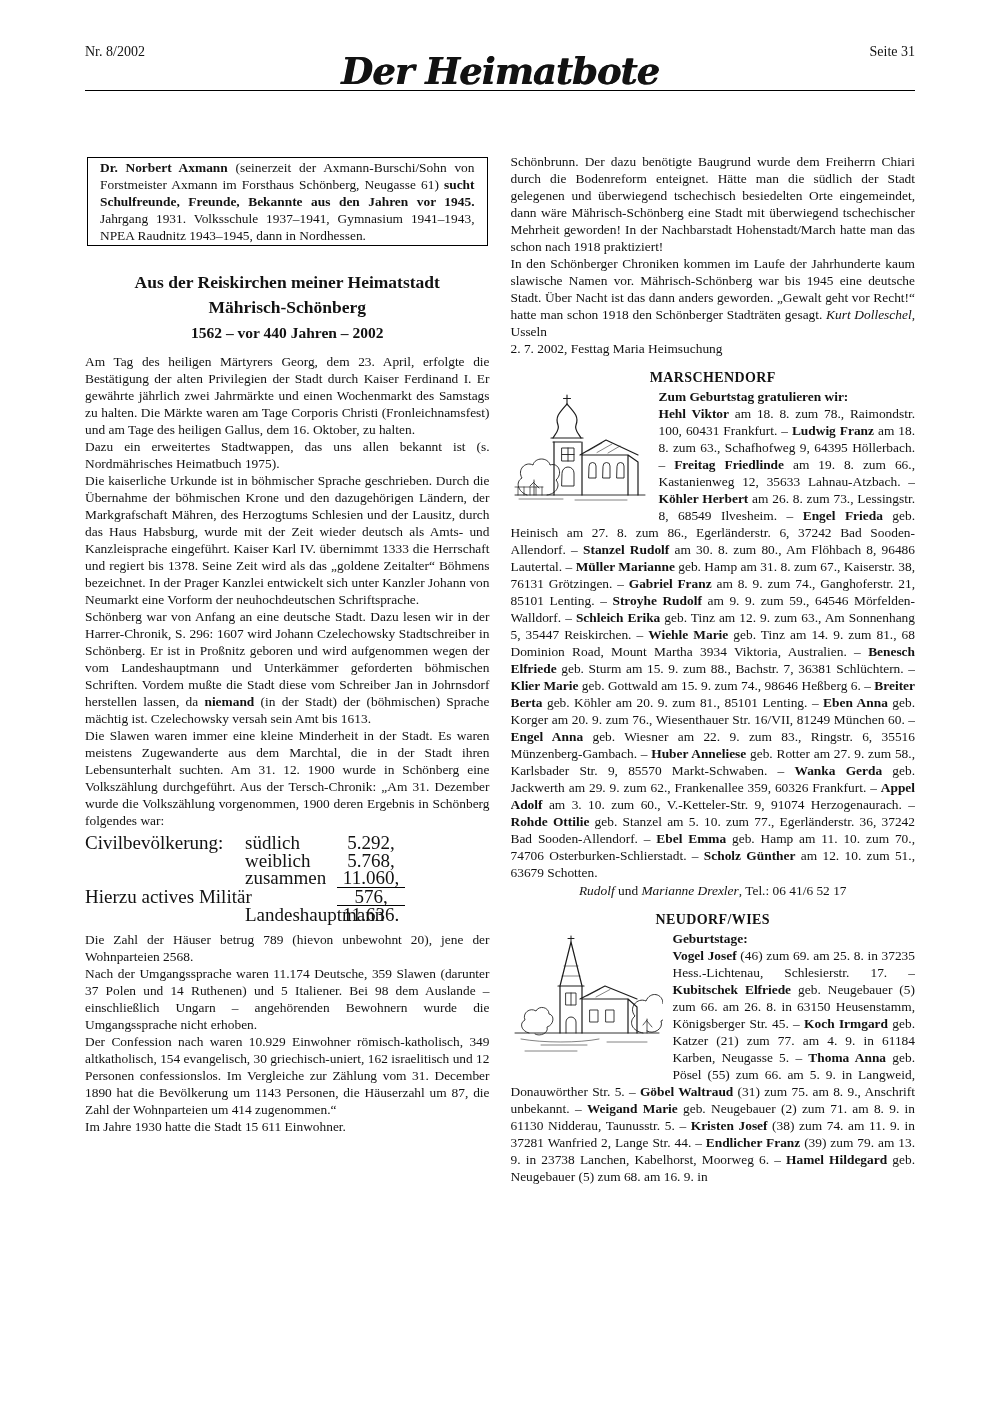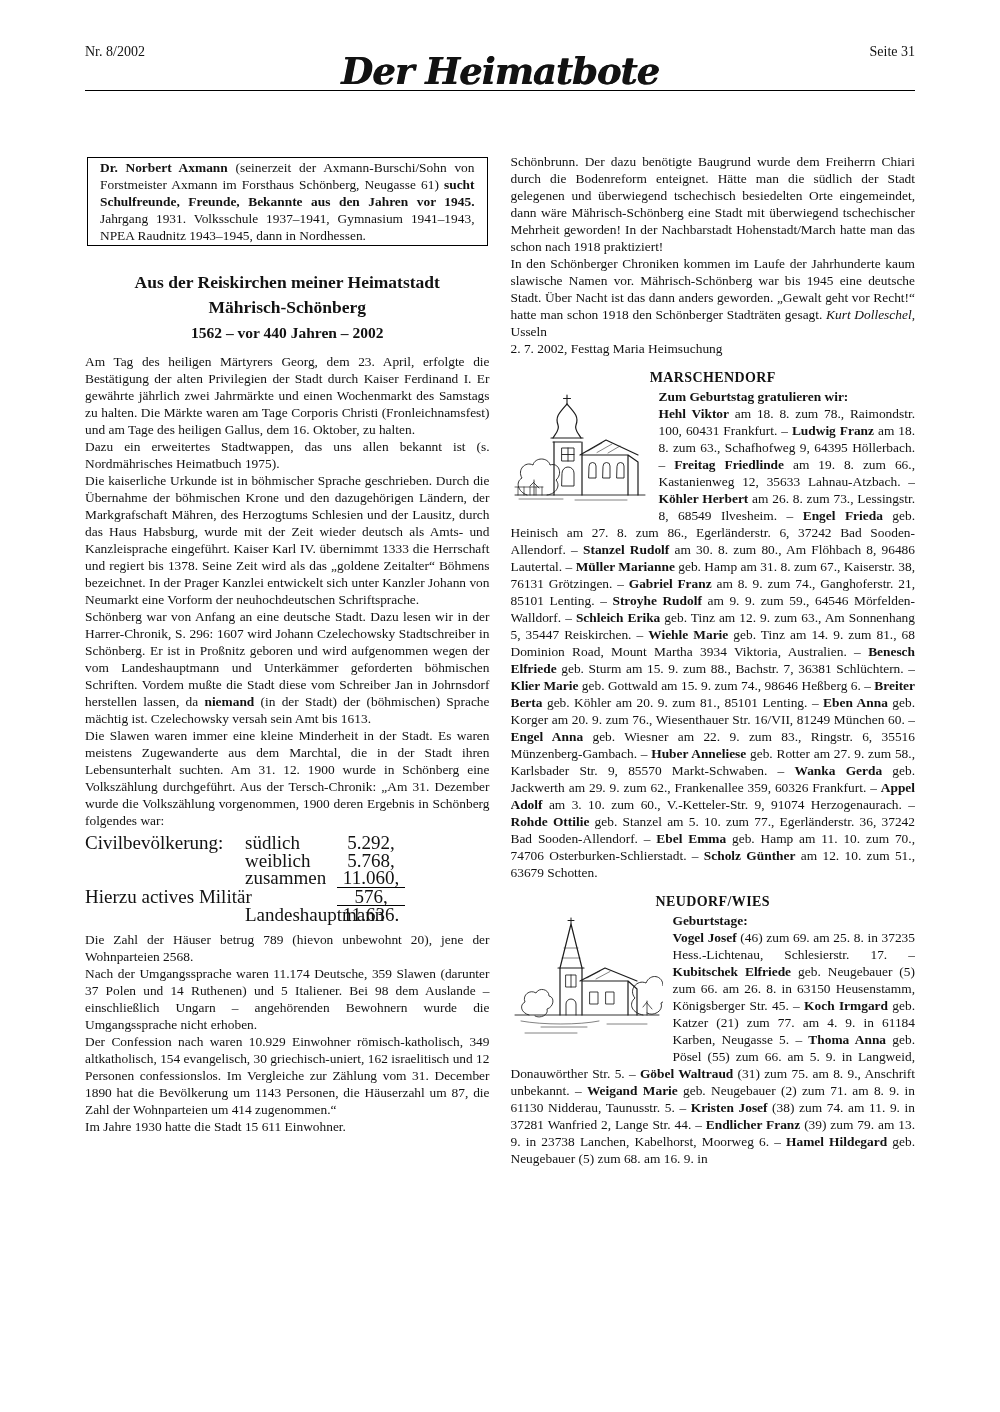--- a/index.html
+++ b/index.html
@@ -197,20 +197,21 @@
                 <path d="M4 104 h130" stroke-width="0.9"></path>
                 <path d="M8 108 h44 M64 109 h52" stroke-width="0.55"></path>
                 <path d="M16 104 c-9 -3 -12 -13 -5 -17 c-5 -8 3 -17 11 -13 c2 -8 15 -8 17 0 c9 -3 13 9 6 15 c5 6 0 14 -9 15" stroke-width="0.9"></path>
                 <path d="M23 104 v-15 M19 95 l4 -4 M28 97 l-5 -5" stroke-width="0.8"></path>
                 <path d="M4 96 h28 M7 96 v8 M13 96 v8 M19 96 v8 M25 96 v8 M31 96 v8" stroke-width="0.7"></path>
               </g>
             </svg>
           </span>
           <p class="para intro">Zum Geburtstag gratulieren wir:</p>
           <p class="para"><span class="b">Hehl Viktor</span><span> am 18. 8. zum 78., Raimondstr. 100, 60431 Frankfurt. – </span><span class="b">Ludwig Franz</span><span> am 18. 8. zum 63., Schafhofweg 9, 64395 Höllerbach. – </span><span class="b">Freitag Friedlinde</span><span> am 19. 8. zum 66., Kastanienweg 12, 35633 Lahnau-Atzbach. – </span><span class="b">Köhler Herbert</span><span> am 26. 8. zum 73., Lessingstr. 8, 68549 Ilvesheim. – </span><span class="b">Engel Frieda</span><span> geb. Heinisch am 27. 8. zum 86., Egerländerstr. 6, 37242 Bad Sooden-Allendorf. – </span><span class="b">Stanzel Rudolf</span><span> am 30. 8. zum 80., Am Flöhbach 8, 96486 Lautertal. – </span><span class="b">Müller Marianne</span><span> geb. Hamp am 31. 8. zum 67., Kaiserstr. 38, 76131 Grötzingen. – </span><span class="b">Gabriel Franz</span><span> am 8. 9. zum 74., Ganghoferstr. 21, 85101 Lenting. – </span><span class="b">Stroyhe Rudolf</span><span> am 9. 9. zum 59., 64546 Mörfelden-Walldorf. – </span><span class="b">Schleich Erika</span><span> geb. Tinz am 12. 9. zum 63., Am Sonnenhang 5, 35447 Reiskirchen. – </span><span class="b">Wiehle Marie</span><span> geb. Tinz am 14. 9. zum 81., 68 Dominion Road, Mount Martha 3934 Viktoria, Australien. – </span><span class="b">Benesch Elfriede</span><span> geb. Sturm am 15. 9. zum 88., Bachstr. 7, 36381 Schlüchtern. – </span><span class="b">Klier Marie</span><span> geb. Gottwald am 15. 9. zum 74., 98646 Heßberg 6. – </span><span class="b">Breiter Berta</span><span> geb. Köhler am 20. 9. zum 81., 85101 Lenting. – </span><span class="b">Eben Anna</span><span> geb. Korger am 20. 9. zum 76., Wiesenthauer Str. 16/VII, 81249 München 60. – </span><span class="b">Engel Anna</span><span> geb. Wiesner am 22. 9. zum 83., Ringstr. 6, 35516 Münzenberg-Gambach. – </span><span class="b">Huber Anneliese</span><span> geb. Rotter am 27. 9. zum 58., Karlsbader Str. 9, 85570 Markt-Schwaben. – </span><span class="b">Wanka Gerda</span><span> geb. Jackwerth am 29. 9. zum 62., Frankenallee 359, 60326 Frankfurt. – </span><span class="b">Appel Adolf</span><span> am 3. 10. zum 60., V.-Ketteler-Str. 9, 91074 Herzogenaurach. – </span><span class="b">Rohde Ottilie</span><span> geb. Stanzel am 5. 10. zum 77., Egerländerstr. 36, 37242 Bad Sooden-Allendorf. – </span><span class="b">Ebel Emma</span><span> geb. Hamp am 11. 10. zum 70., 74706 Osterburken-Schlierstadt. – </span><span class="b">Scholz Günther</span><span> am 12. 10. zum 51., 63679 Schotten.</span></p>
+          <p class="para signature"><span class="i">Rudolf</span><span> und </span><span class="i">Marianne Drexler</span><span>, Tel.: 06 41/6 52 17</span></p>
         </div>
       </section>
 
       <section>
         <h3 class="section-heading">NEUDORF/WIES</h3>
         <div class="section-body">
           <span class="illus">
             <svg width="152" height="128" viewBox="0 0 152 128" aria-hidden="true">
               <g fill="none" stroke="#1c1c1c" stroke-linecap="round" stroke-linejoin="round">
                 <path d="M60 9 v-6 M57 5.5 h6" stroke-width="1"></path>

